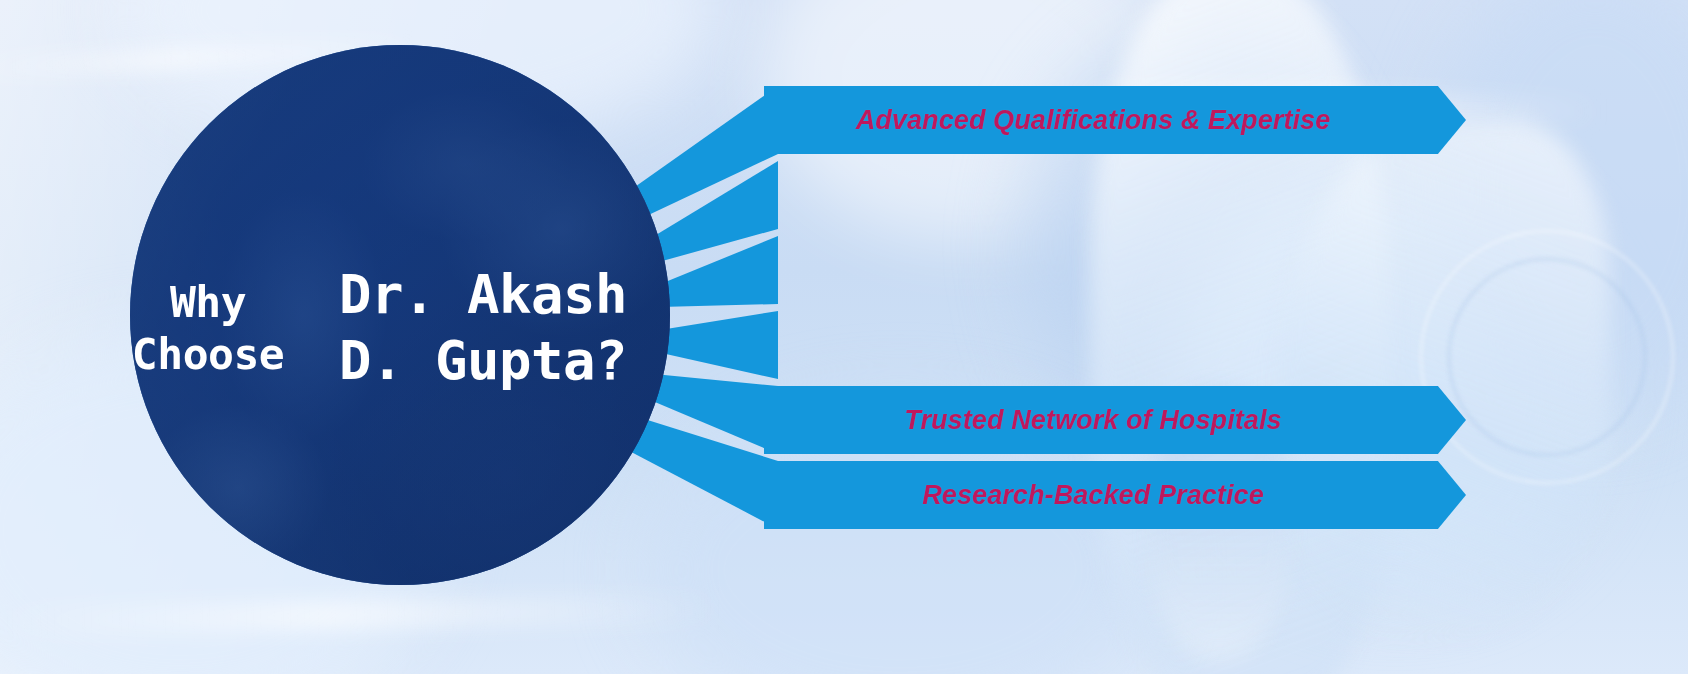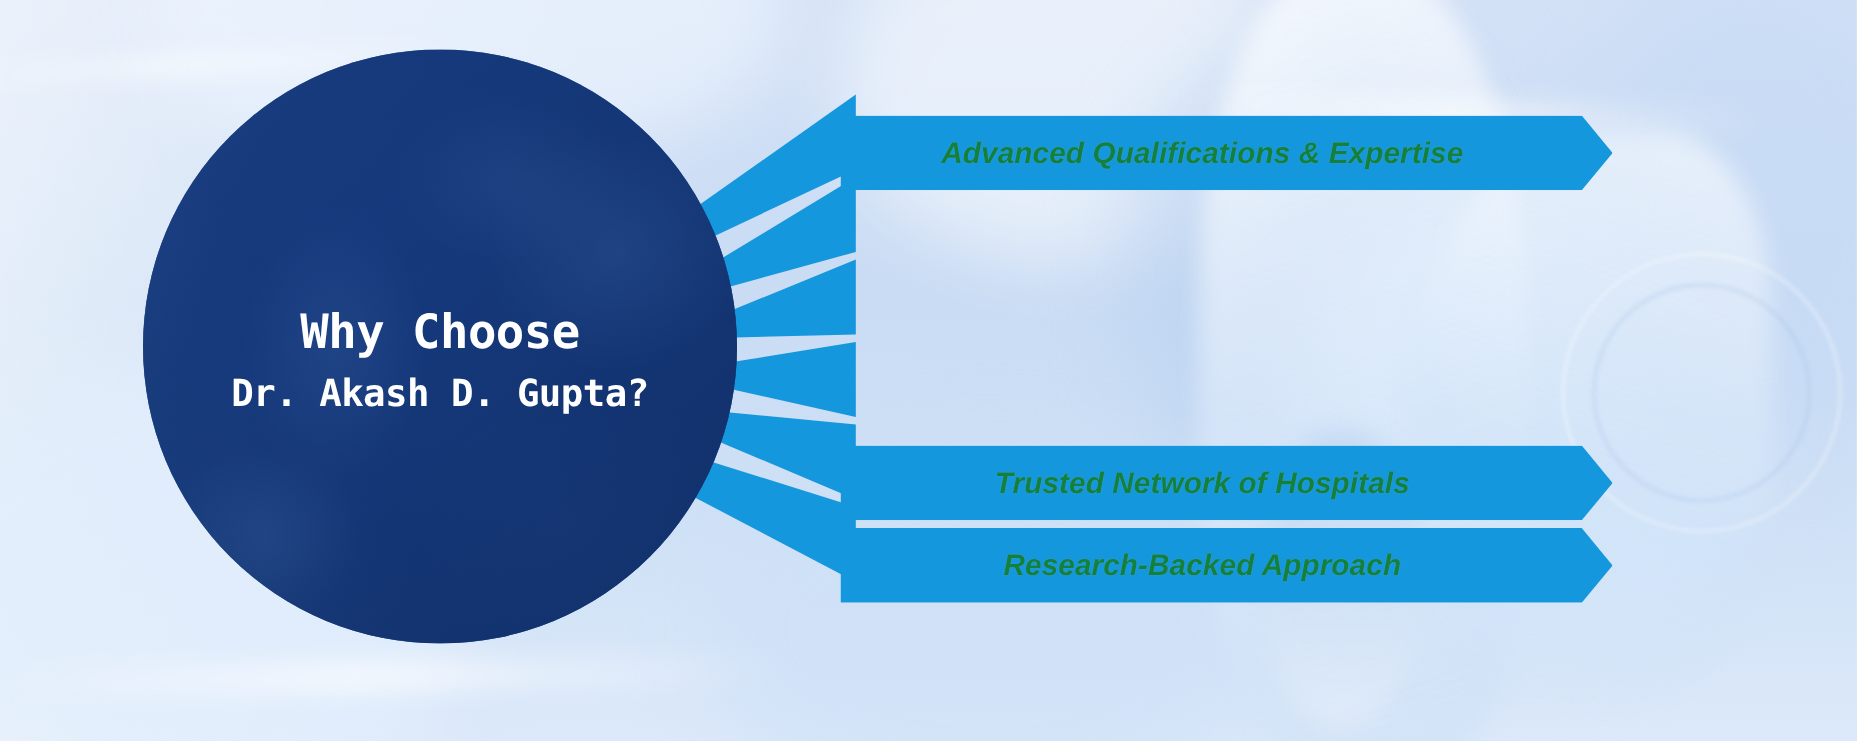--- a/index.html
+++ b/index.html
@@ -112,60 +112,59 @@
   }
   .circle-tint2 {
     position: absolute;
     inset: 0;
     background: radial-gradient(circle at 50% 50%, rgba(31,82,156,0.32) 0%, rgba(23,62,126,0.55) 100%);
   }
   .circle-title {
     position: absolute;
     inset: 0;
     display: flex;
-    flex-direction: column;
+    flex-direction: row;
     align-items: center;
     justify-content: center;
     gap: 10px;
     color: #ffffff;
     font-family: "DejaVu Sans Mono", "Liberation Mono", monospace;
     font-weight: bold;
     font-size: 43px;
     letter-spacing: -0.5px;
     text-align: center;
     line-height: 1.22;
     padding-top: 26px;
     box-sizing: border-box;
   }
-  .circle-title .ln2 { font-size: 34px; }
+  .circle-title .ln2 { font-size: 54px; }
   
   .fan {
     position: absolute;
     left: 0; top: 0;
     width: 1688px;
     height: 674px;
     pointer-events: none;
   }
   
   .ribbons {
     position: absolute;
     left: 0; top: 0;
     width: 1688px;
     height: 674px;
   }
   .ribbon {
     position: absolute;
     left: 764px;
     width: 702px;
     height: 68px;
-    color: #15803d;
+    color: #be185d;
     display: flex;
     align-items: center;
     justify-content: center;
-    margin-top: 19px;
   }
   .ribbon-bg {
     position: absolute;
     inset: 0;
     background: #1497dc;
     clip-path: polygon(
       0% 0%,
       96.0% 0%,
       100% 50%,
       96.0% 100%,
@@ -238,17 +237,17 @@
     <div class="ribbon r0">
       <div class="ribbon-bg"></div>
       <span class="ribbon-label">Advanced Qualifications &amp; Expertise</span>
     </div>
     <div class="ribbon r4">
       <div class="ribbon-bg"></div>
       <span class="ribbon-label">Trusted Network of Hospitals</span>
     </div>
     <div class="ribbon r5">
       <div class="ribbon-bg"></div>
-      <span class="ribbon-label">Research-Backed Approach</span>
+      <span class="ribbon-label">Research-Backed Practice</span>
     </div>
   </div>
 
 </div>
 
 </body></html>

